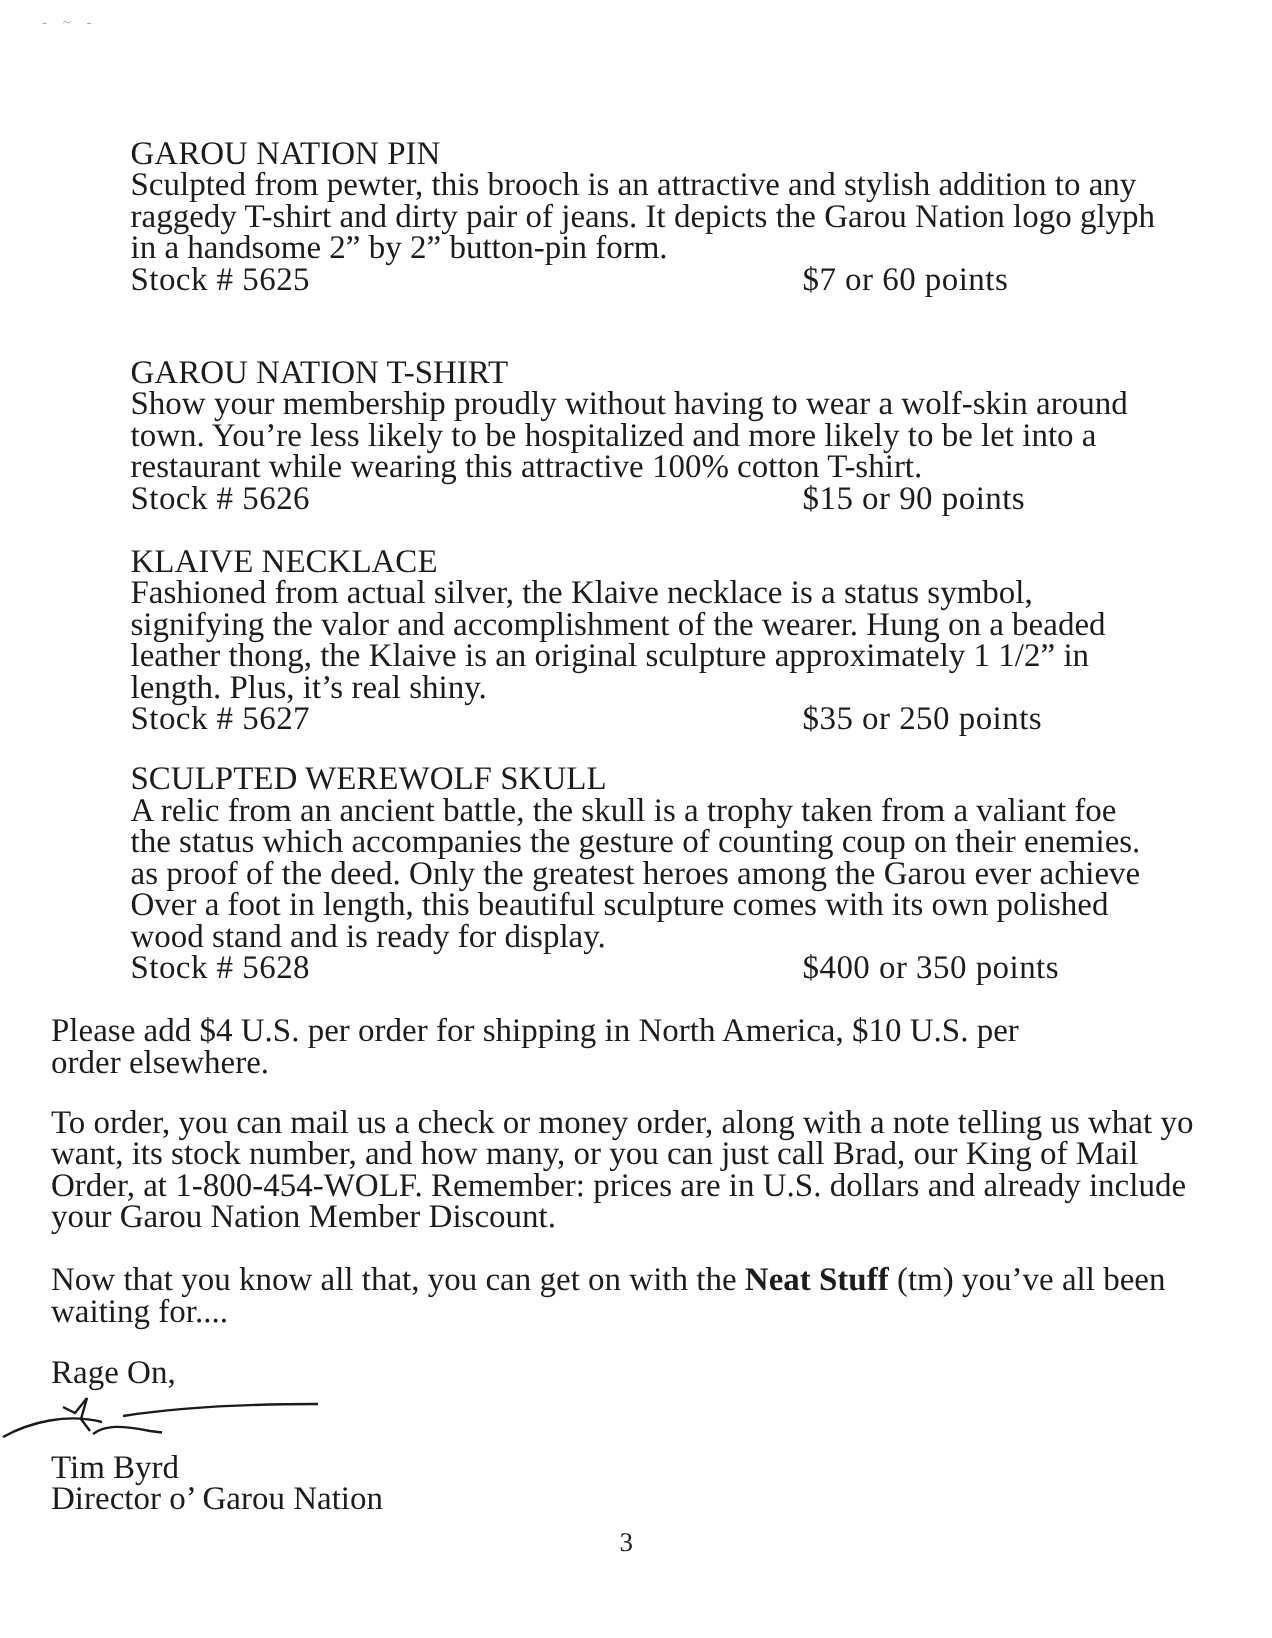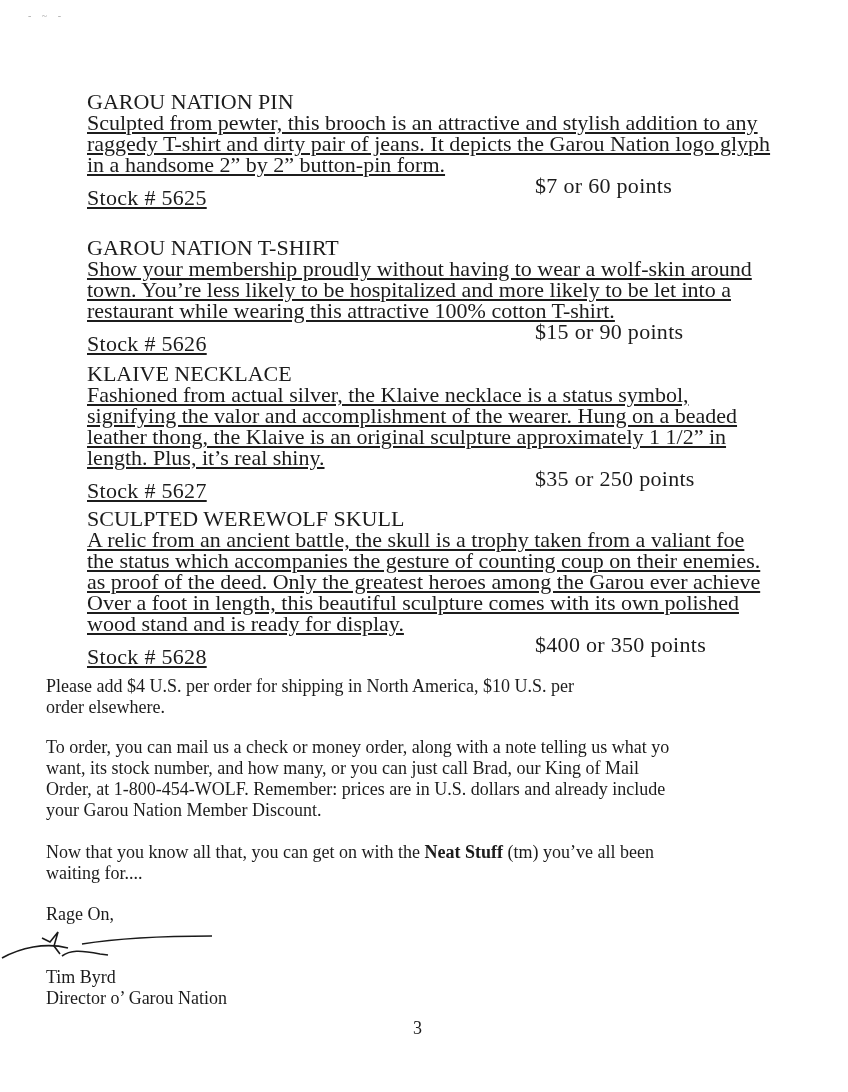--- a/index.html
+++ b/index.html
@@ -4,25 +4,25 @@
 <style>
   html, body { margin: 0; padding: 0; }
   body {
     width: 848px; height: 1092px; background: #ffffff; position: relative; overflow: hidden;
     font-family: "Liberation Serif", "DejaVu Serif", serif; color: #1c1c1c;
   }
   .page { position: absolute; left: 0; top: 0; width: 848px; height: 1092px; }
   .speck { position: absolute; left: 28px; top: 10px; width: 50px; height: 6px; color: #aaa; font-size: 10px; letter-spacing: 4px; }
   .item { position: absolute; left: 87px; width: 700px; font-size: 22px; line-height: 21px; }
   .item .title { text-transform: none; letter-spacing: 0; }
-  .item .desc { margin: 0; text-decoration: underline; }
+  .item .desc { margin: 0; }
   .item .stockline { position: relative; height: 21px; }
-  .item .stock { position: absolute; left: 0; top: 12px; letter-spacing: 0.3px; text-decoration: underline; }
+  .item .stock { position: absolute; left: 0; top: 0; letter-spacing: 0.3px; }
   .item .price { position: absolute; left: 448px; top: 0; letter-spacing: 0.3px; }
-  .block { position: absolute; left: 46px; width: 770px; font-size: 18px; line-height: 21px; }
+  .block { position: absolute; left: 34px; width: 770px; font-size: 22px; line-height: 21px; }
   .bold { font-weight: bold; margin-top: 38px; }
   .sig-svg { position: absolute; left: 0; top: 920px; }
   .pagenum { position: absolute; left: 413px; top: 1018px; font-size: 18px; }
 </style>
 </head>
 <body>
 
 <div class="page">
 
   <div class="speck">- ~ -</div>

